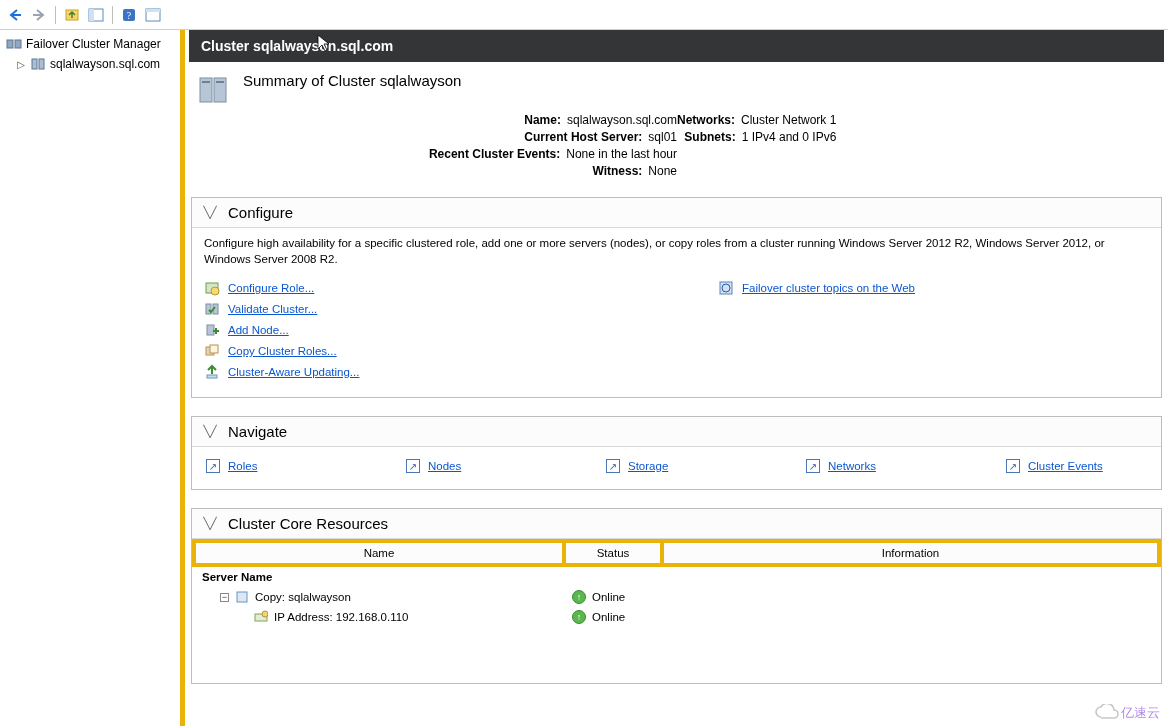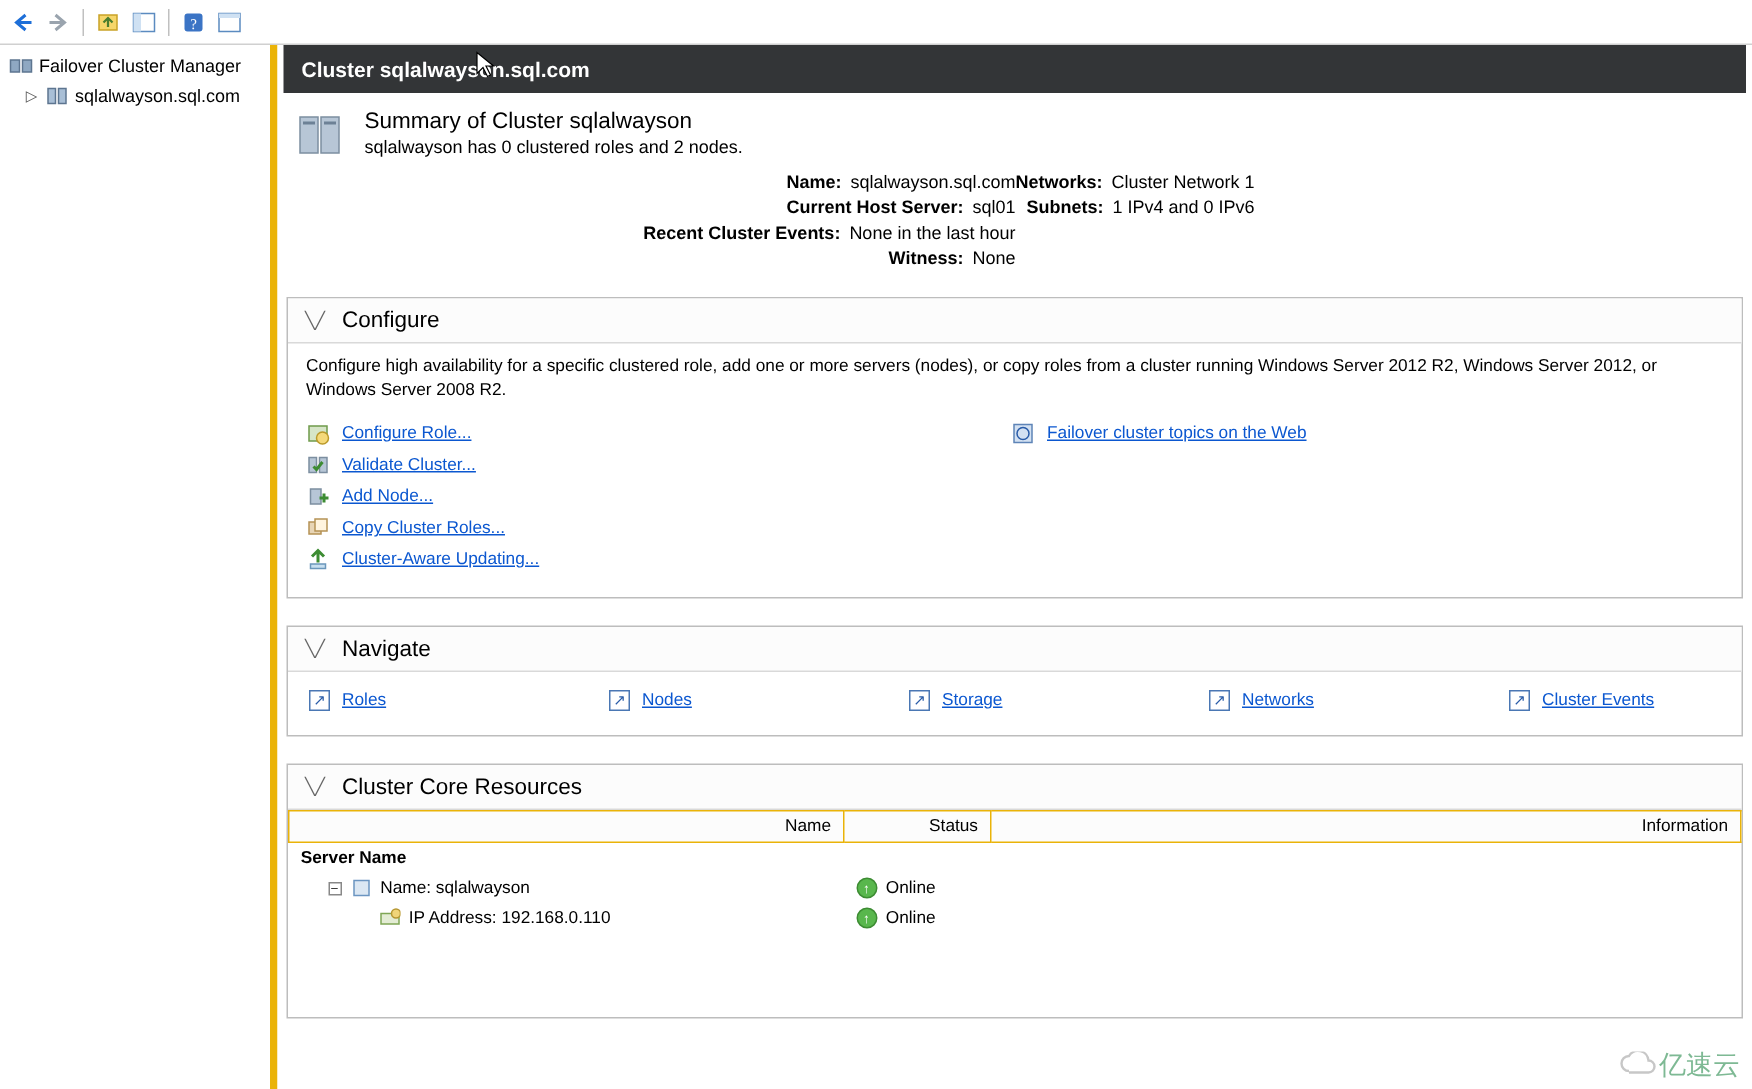--- a/index.html
+++ b/index.html
@@ -21,35 +21,35 @@
 .props { display: flex; flex-wrap: wrap; padding: 4px 8px 10px 8px; font-family: Tahoma, sans-serif; }
 .prop-col { flex: 0 0 480px; }
 .prop-line { margin: 3px 0; text-align: right; }
 .prop-line b { font-weight: bold; margin-right: 6px; }
 .section { border: 1px solid #bdbdbd; margin: 6px 2px 18px 2px; }
 .section-header { display: flex; align-items: center; gap: 10px; padding: 6px 10px; border-bottom: 1px solid #d9d9d9; background: #fcfcfc; }
 .section-header .sh-title { font-size: 15px; font-family: Tahoma, sans-serif; }
 .collapse-btn { width: 16px; height: 16px; display: flex; align-items: center; justify-content: center; color: #666; cursor: pointer; font-size: 11px; }
 .section-body { padding: 8px 12px 12px 12px; font-family: Tahoma, sans-serif; font-size: 11.5px; }
 .cfg-instructions { margin-bottom: 8px; line-height: 1.35; }
-.cfg-links { display: flex; }
+.cfg-links { display: flex; gap: 44px; }
 .cfg-left { flex: 0 0 470px; }
 .cfg-right { flex: 1; }
 .cfg-link { display: flex; align-items: center; gap: 8px; margin: 5px 0; }
 .cfg-link a { color: #0b57d0; text-decoration: underline; cursor: pointer; }
 .nav-links { display: flex; gap: 50px; padding: 4px 2px; flex-wrap: nowrap; }
 .nav-item { display: flex; align-items: center; gap: 8px; min-width: 150px; }
 .nav-item a { color: #0b57d0; text-decoration: underline; cursor: pointer; }
 .cc-table { width: 100%; border-collapse: collapse; font-family: Tahoma, sans-serif; font-size: 11.5px; }
-.cc-table th { text-align: right; font-weight: normal; padding: 4px 8px; border: 1px solid #eab308; background: #fcfcfc; }
+.cc-table th { text-align: center; font-weight: normal; padding: 4px 8px; border: 4px solid #eab308; background: #fcfcfc; }
 .cc-group td { font-weight: bold; padding: 4px 8px; }
 .cc-row td { padding: 3px 8px; }
 .cc-name-cell { display: flex; align-items: center; gap: 6px; }
 .status-cell { display: flex; align-items: center; gap: 6px; }
-.watermark { position: fixed; right: 8px; bottom: 4px; opacity: 0.55; font-size: 18px; color: #15803d; display:flex; align-items:center; gap:0; }
+.watermark { position: fixed; right: 8px; bottom: 4px; opacity: 0.55; font-size: 13px; color: #6d28d9; display:flex; align-items:center; gap:0; }
 .ico { display: inline-block; }
 .link-box { width:14px; height:14px; border:1px solid #4a77b4; position:relative; display:inline-flex; align-items:center; justify-content:center; }
 .link-box::after { content:"↗"; font-size:10px; color:#2a5ca8; }
 .status-dot { width:14px; height:14px; border-radius:50%; background:#59b74d; display:inline-flex; align-items:center; justify-content:center; color:#fff; font-size:9px; border:1px solid #3d8c33; }
 .plusminus-box { width:9px; height:9px; border:1px solid #888; display:inline-flex; align-items:center; justify-content:center; font-size:9px; line-height:1; color:#333; cursor:pointer; }
 </style>
 </head>
 <body>
 
 <div class="toolbar">
@@ -123,21 +123,20 @@
 
     <div class="summary-row">
       <svg class="summary-icon" width="36" height="36">
           <rect x="3" y="6" width="12" height="24" fill="#b7c6d6" stroke="#7c8ea0"></rect>
           <rect x="17" y="6" width="12" height="24" fill="#b7c6d6" stroke="#7c8ea0"></rect>
           <rect x="5" y="9" width="8" height="2" fill="#6d8196"></rect>
           <rect x="19" y="9" width="8" height="2" fill="#6d8196"></rect>
         </svg>
       <div>
         <div class="summary-title">Summary of Cluster sqlalwayson</div>
-        <div class="summary-sub">sqlalwayson has 0 clustered roles and 2 nodes.</div>
       </div>
     </div>
 
     <div class="props">
       <div class="prop-col">
         <div class="prop-line"><b>Name:</b><span>sqlalwayson.sql.com</span></div>
         <div class="prop-line"><b>Current Host Server:</b><span>sql01</span></div>
         <div class="prop-line"><b>Recent Cluster Events:</b><span>None in the last hour</span></div>
         <div class="prop-line"><b>Witness:</b><span>None</span></div>
       </div>
@@ -260,21 +259,21 @@
             <tr class="cc-group">
                 <td colspan="3">Server Name</td>
               </tr>
             <tr class="cc-row">
               <td>
                   <div class="cc-name-cell" style="padding-left:18px;">
                 <span class="plusminus-box">−</span>
                 <svg class="ico" width="14" height="14">
                       <rect x="2" y="2" width="10" height="10" fill="#dbe7f3" stroke="#6b95c1"></rect>
                     </svg>
-                <span>Name: sqlalwayson</span>
+                <span>Copy: sqlalwayson</span>
               </div>
                 </td>
               <td>
                   <div class="status-cell">
                     <span class="status-dot">↑</span>
                     <span>Online</span>
                   </div>
                 </td>
               <td></td>
             </tr>

